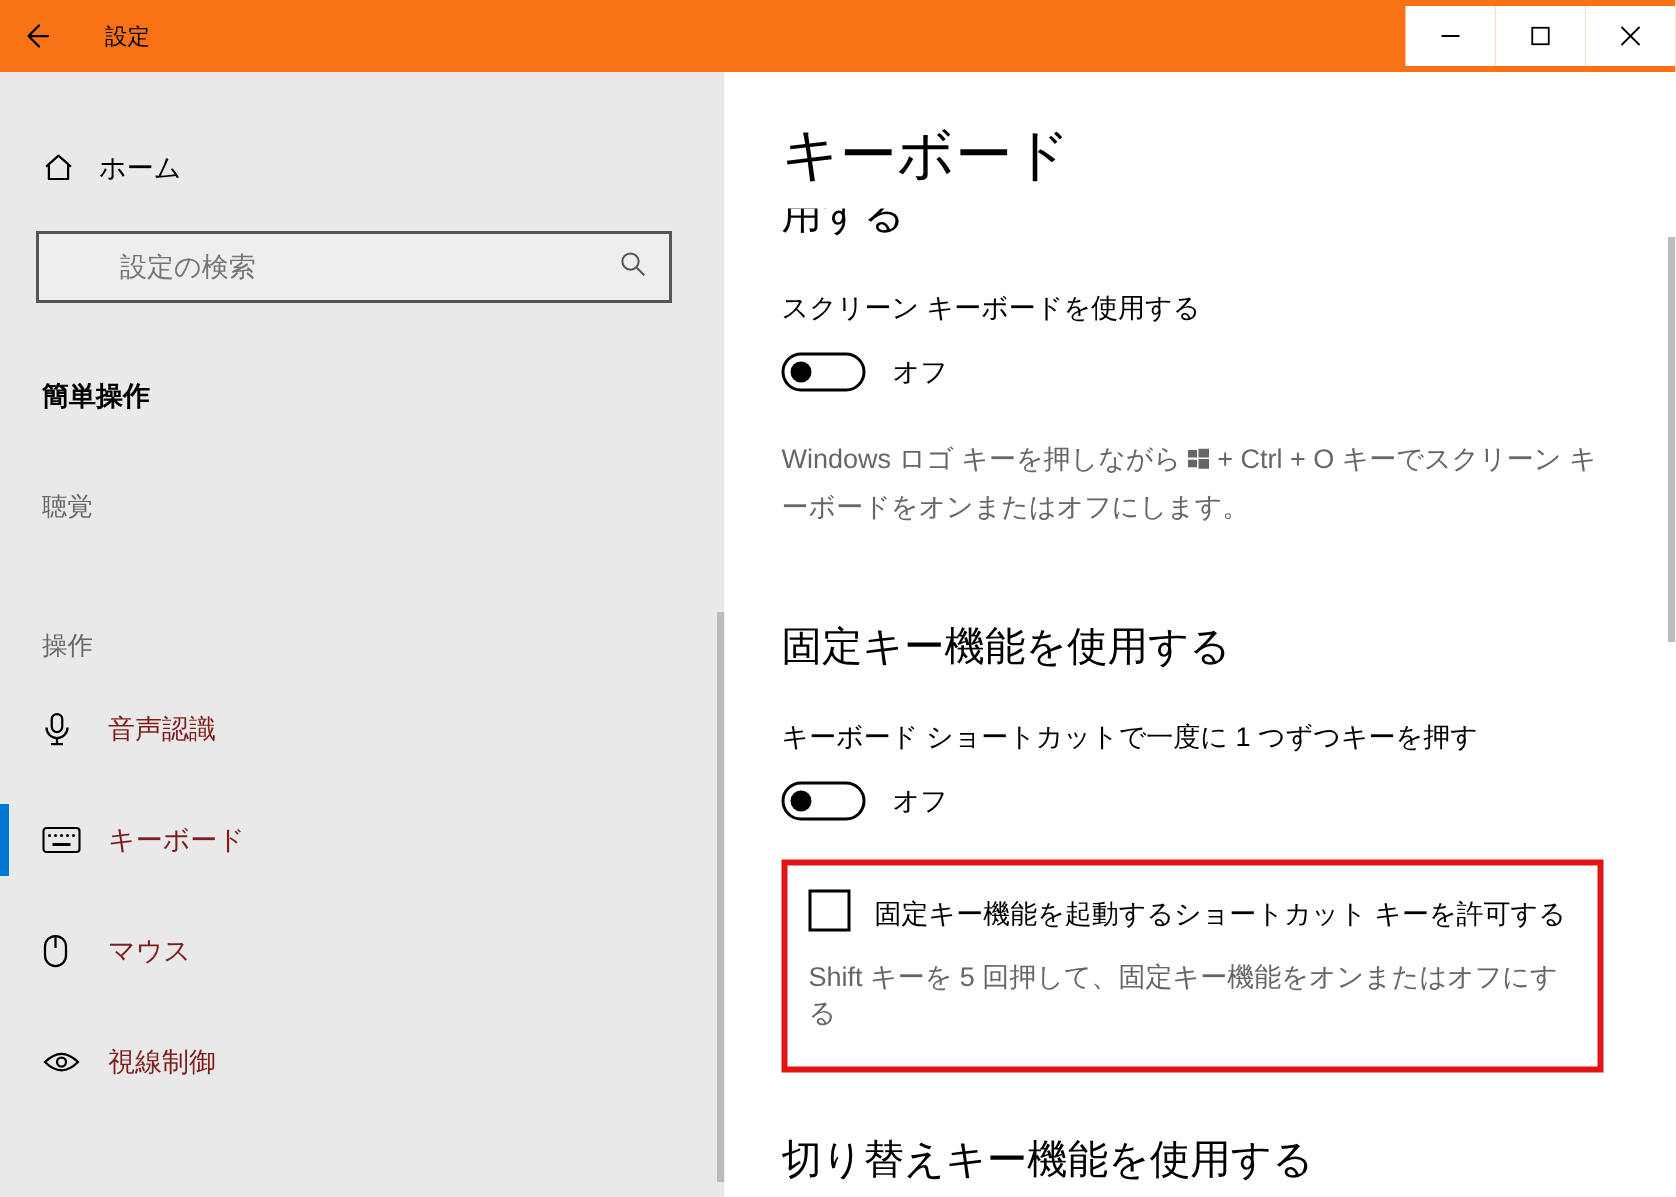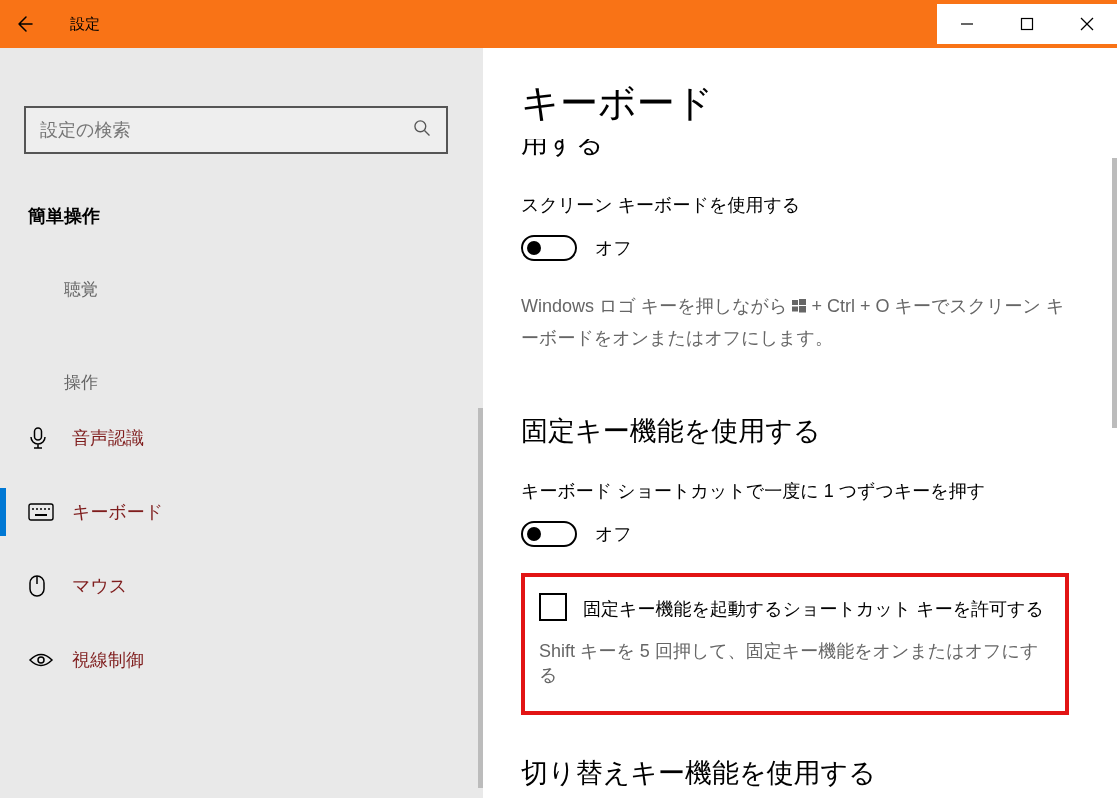--- a/index.html
+++ b/index.html
@@ -78,34 +78,34 @@
     align-items: center;
     padding: 0 14px;
   }
   .search-box input {
     flex: 1;
     border: none;
     background: transparent;
     font-size: 18px;
     outline: none;
     color: #6d28d9;
+    margin-left: 40px;
   }
   .section-header {
     font-size: 18px;
     color: #000;
     padding-left: 28px;
     margin-top: 50px;
     font-weight: 600;
   }
   .group-label {
     font-size: 17px;
     color: #666;
-    padding-left: 16px;
+    padding-left: 28px;
     margin-top: 50px;
-    margin-left: 48px;
   }
   .nav-item {
     display: flex;
     align-items: center;
     height: 60px;
     padding-left: 28px;
     margin-top: 14px;
     cursor: pointer;
     position: relative;
   }
@@ -253,20 +253,28 @@
       <svg width="14" height="14">
           <line x1="1" y1="1" x2="13" y2="13" stroke="#000" stroke-width="1.2"></line>
           <line x1="13" y1="1" x2="1" y2="13" stroke="#000" stroke-width="1.2"></line>
         </svg>
     </div>
   </div>
 </div>
 
 <div class="body-row">
   <div class="sidebar">
+    <div class="home-row">
+      <span class="icon-slot">
+        <svg width="22" height="22" viewBox="0 0 24 24">
+            <path d="M3 11 L12 3 L21 11 M5 10 V20 H19 V10" stroke="#000" stroke-width="1.6" fill="none" stroke-linejoin="round"></path>
+          </svg>
+      </span>
+      <span class="label">ホーム</span>
+    </div>
 
     <div class="search-wrap">
       <div class="search-box">
         <input type="text" placeholder="設定の検索" style="">
         <span>
           <svg width="20" height="20" viewBox="0 0 24 24">
               <circle cx="10" cy="10" r="6.5" stroke="#555" stroke-width="1.6" fill="none"></circle>
               <line x1="15" y1="15" x2="21" y2="21" stroke="#555" stroke-width="1.6"></line>
             </svg>
         </span>

